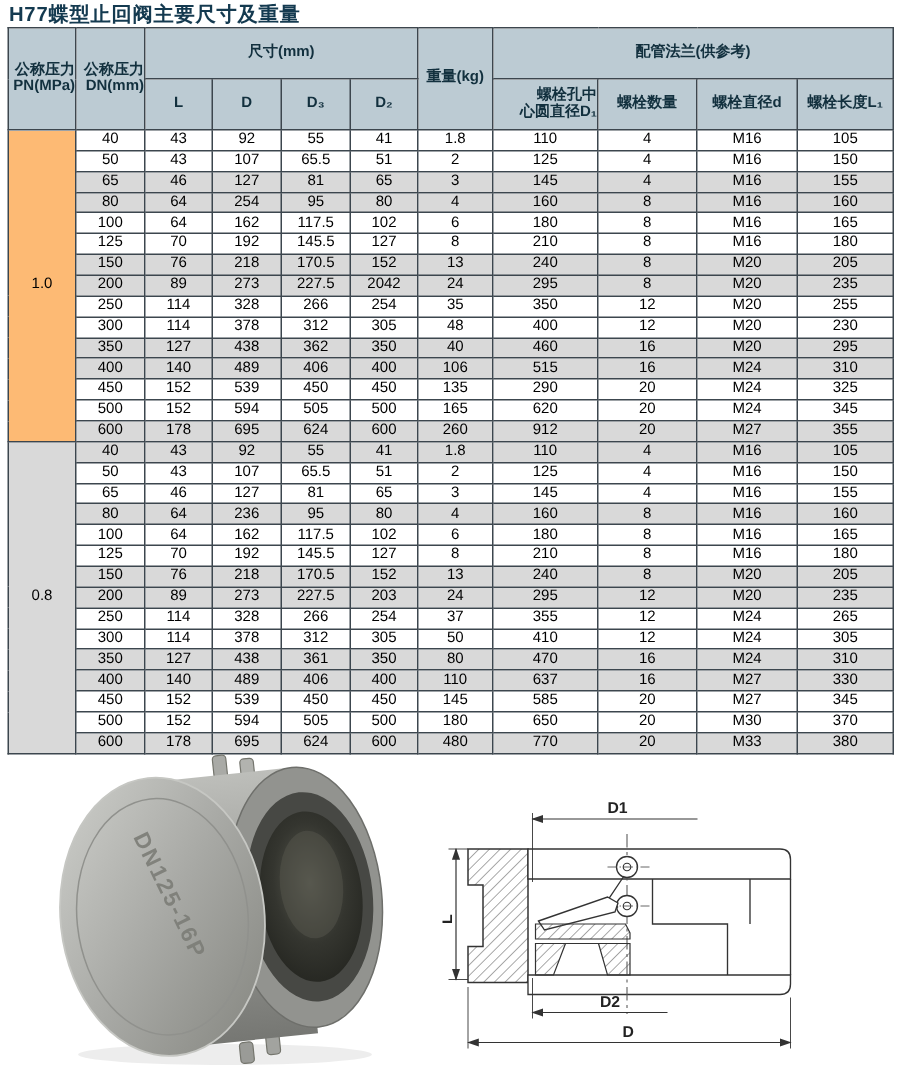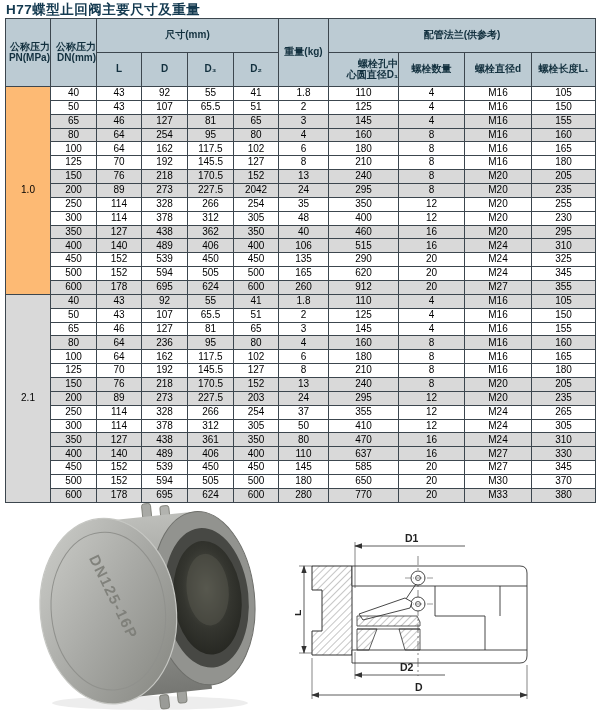--- a/index.html
+++ b/index.html
@@ -244,21 +244,21 @@
           <td>695</td>
           <td>624</td>
           <td>600</td>
           <td>260</td>
           <td>912</td>
           <td>20</td>
           <td>M27</td>
           <td>355</td>
         </tr>
         <tr class="shade">
-          <td rowspan="15" class="pn-cell">2.1</td>
+          <td rowspan="15" class="pn-cell">0.8</td>
           <td>40</td>
           <td>43</td>
           <td>92</td>
           <td>55</td>
           <td>41</td>
           <td>1.8</td>
           <td>110</td>
           <td>4</td>
           <td>M16</td>
           <td>105</td>
@@ -418,21 +418,21 @@
           <td>20</td>
           <td>M30</td>
           <td>370</td>
         </tr>
         <tr class="shade">
           <td>600</td>
           <td>178</td>
           <td>695</td>
           <td>624</td>
           <td>600</td>
-          <td>280</td>
+          <td>480</td>
           <td>770</td>
           <td>20</td>
           <td>M33</td>
           <td>380</td>
         </tr>
       </tbody>
   </table>
 
   <div class="figures">
 

